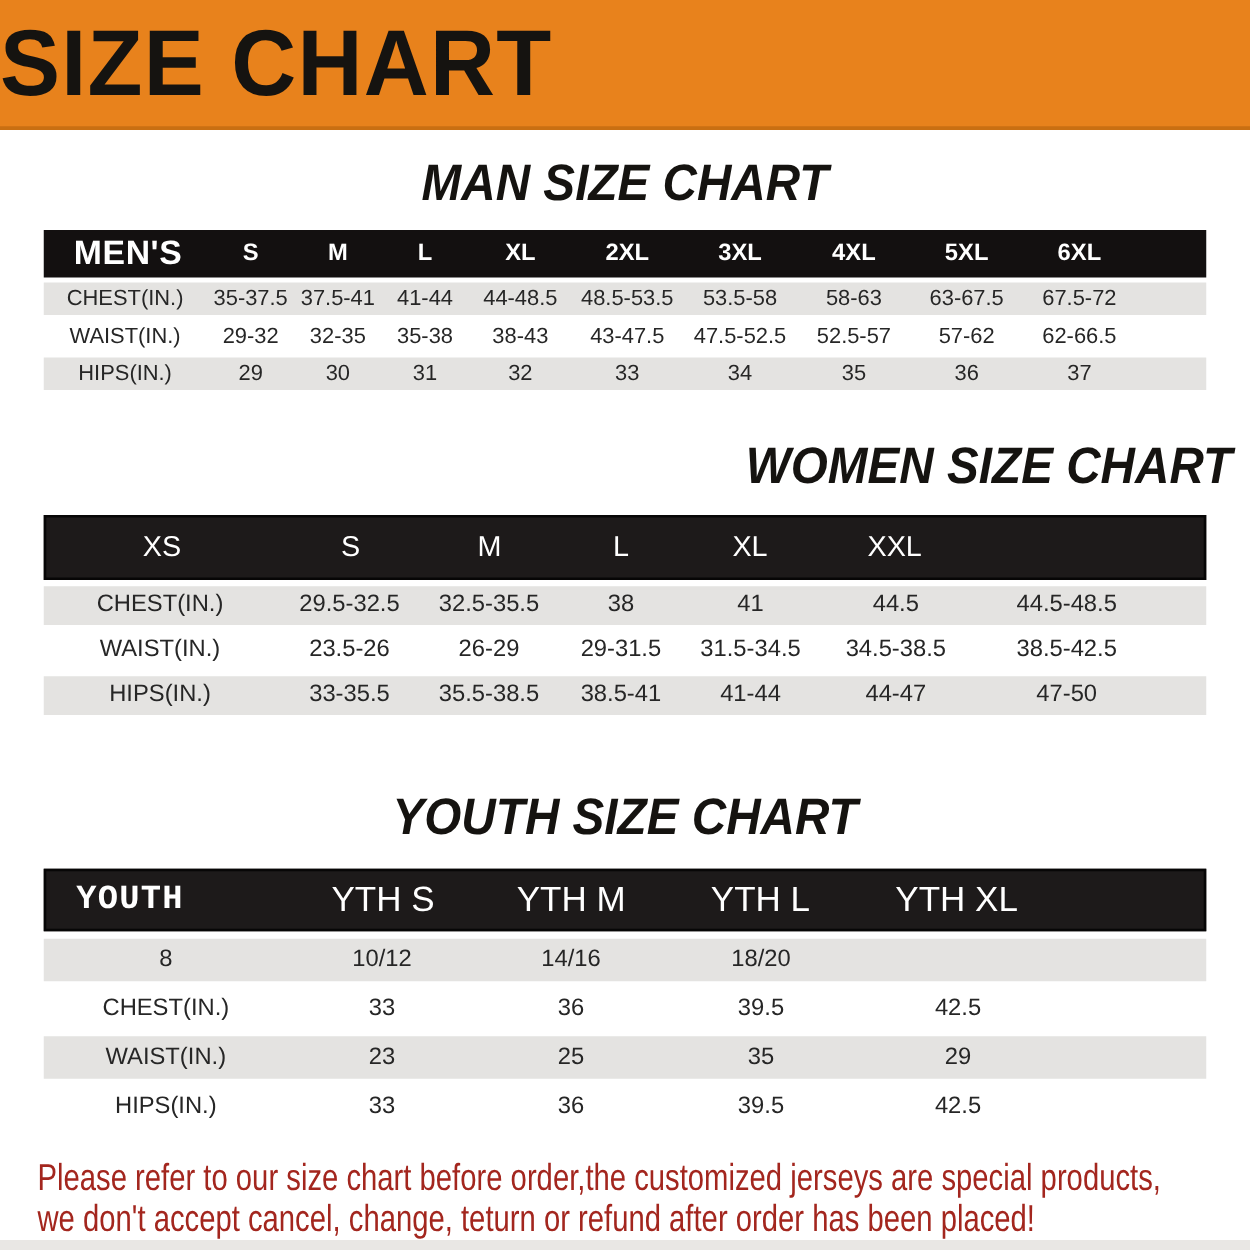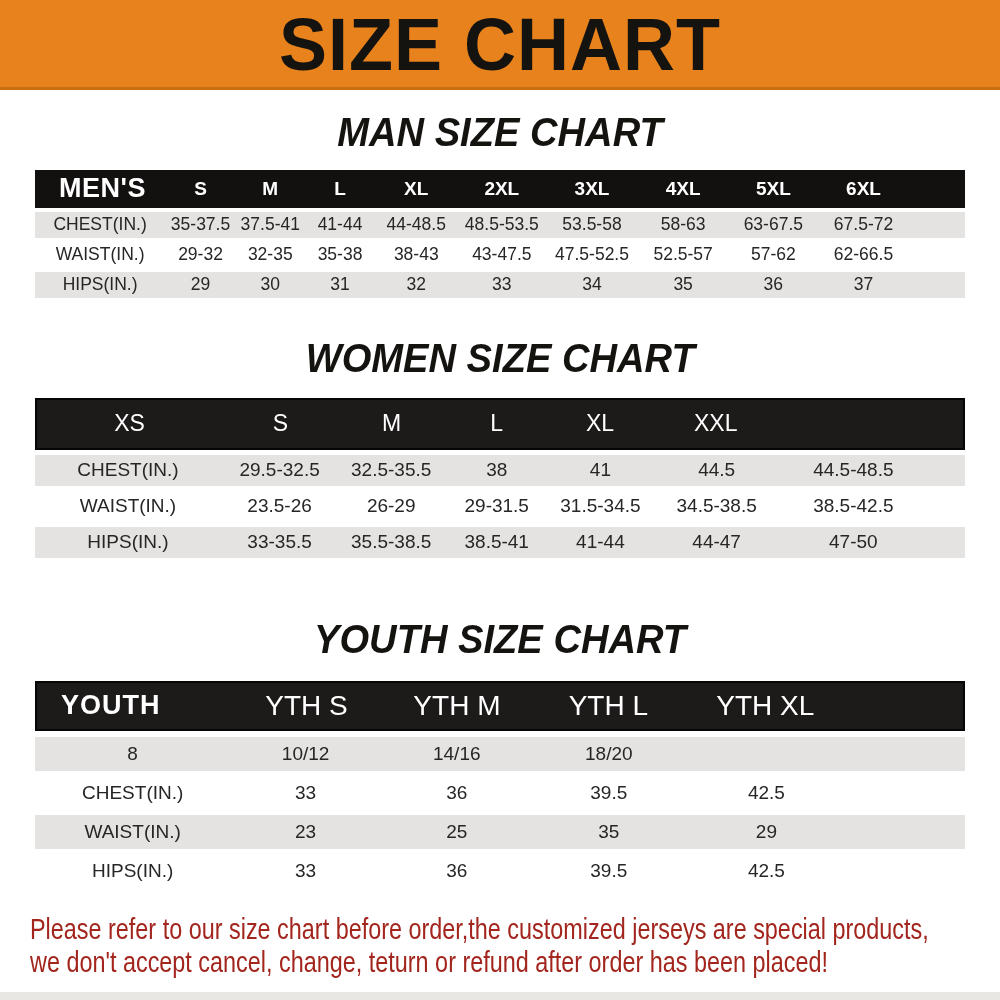--- a/index.html
+++ b/index.html
@@ -10,27 +10,26 @@
     width: 1000px;
     height: 1000px;
     position: relative;
     overflow: hidden;
     background: #ffffff;
     font-family: "Liberation Sans", sans-serif;
   }
 
   
   .banner {
-    height: 90px;
+    height: 104px;
     background: var(--banner-bg, #E8821C);
     border-bottom: 3px solid var(--banner-border, #C96F12);
     box-sizing: border-box;
     display: flex;
     align-items: center;
-    justify-content: center;
   }
   .banner-title {
     font-size: 72px;
     font-weight: bold;
     color: var(--title-text, #151310);
     letter-spacing: 1px;
     transform: scaleY(1.04);
     line-height: 1;
     white-space: nowrap;
   }
@@ -43,21 +42,21 @@
     color: var(--title-text, #151310);
     line-height: 1.12;
     font-style: italic;
   }
   .section-title > span {
     display: inline-block;
     transform: scaleX(0.93);
     white-space: nowrap;
   }
   .men   .section-title { font-size: 41px; padding-top: 20px; }
-  .women .section-title { font-size: 41px; padding-top: 34px; }
+  .women .section-title { font-size: 41px; padding-top: 34px; text-align: right; }
   .youth .section-title { font-size: 41px; padding-top: 54px; }
 
   
   .size-table {
     width: 930px;
     margin-left: auto;
     margin-right: auto;
   }
   .men   .size-table { margin-top: 14px; }
   .women .size-table { margin-top: 16px; }
@@ -80,21 +79,21 @@
   .row.data.alt { background: var(--row-alt-bg, #E4E3E1); }
 
   .head-label {
     font-weight: bold;
     padding-left: 24px;
     white-space: nowrap;
     letter-spacing: 0.5px;
   }
   .men   .head-label { font-size: 27px; }
   .women .head-label { font-size: 28px; }
-  .youth .head-label { font-size: 27px; letter-spacing: 1px; }
+  .youth .head-label { font-size: 27px; letter-spacing: 1px; font-family: Liberation Mono, monospace; }
 
   .col-head { text-align: center; white-space: nowrap; }
   .men   .col-head { font-size: 19px; font-weight: bold; }
   .women .col-head { font-size: 23px; }
   .youth .col-head { font-size: 28px; }
 
   .row-label, .cell {
     text-align: center;
     color: var(--body-text, #262626);
     white-space: nowrap;

